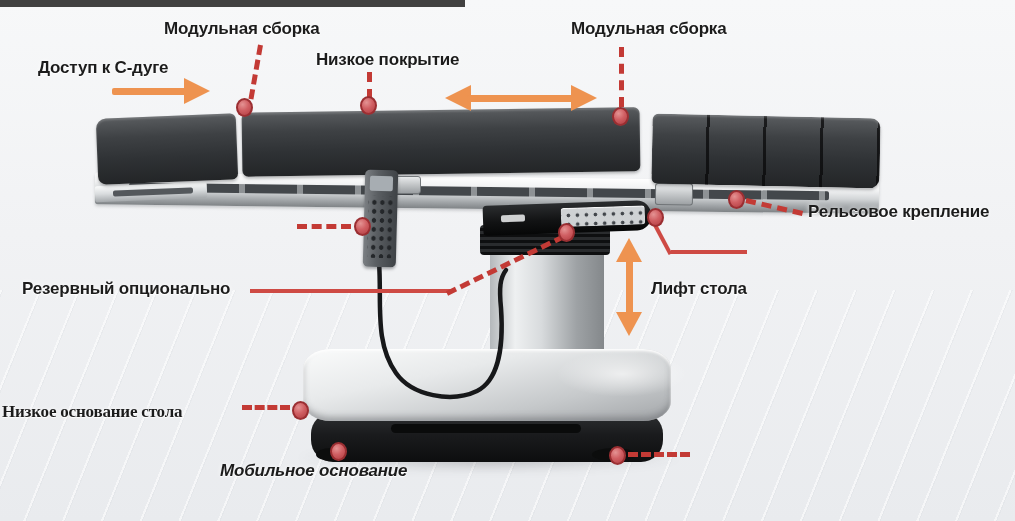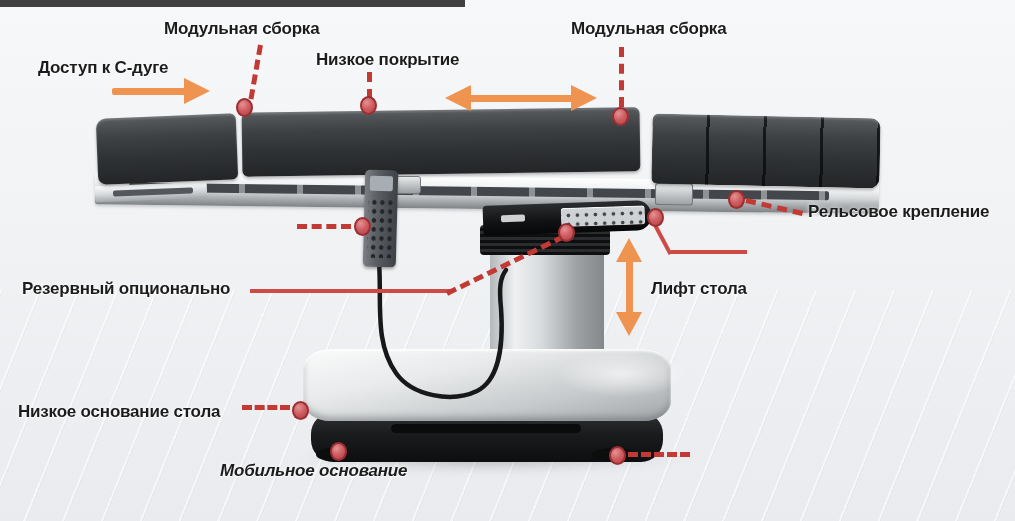--- a/index.html
+++ b/index.html
@@ -163,16 +163,16 @@
   <div class="cdot" style="left:330px;top:442px;"></div>
   <div class="cdot" style="left:609px;top:446px;"></div>
 
   <div class="lbl" style="left:164px;top:16px;">Модульная сборка</div>
   <div class="lbl" style="left:38px;top:55px;">Доступ к С-дуге</div>
   <div class="lbl" style="left:316px;top:47px;">Низкое покрытие</div>
   <div class="lbl" style="left:571px;top:16px;">Модульная сборка</div>
   <div class="lbl" style="left:808px;top:199px;">Рельсовое крепление</div>
   <div class="lbl" style="left:627px;top:276px;margin-left:24px;">Лифт стола</div>
   <div class="lbl" style="left:22px;top:276px;">Резервный опционально</div>
-  <div class="lbl" style="left:18px;top:399px;">Низкое основание стола</div>
+  <div class="lbl" style="left:2px;top:399px;font-family:Liberation Serif, serif;">Низкое основание стола</div>
   <div class="lbl" style="left:220px;top:458px;font-style:italic;">Мобильное основание</div>
 
 </div>
 
 </body></html>

